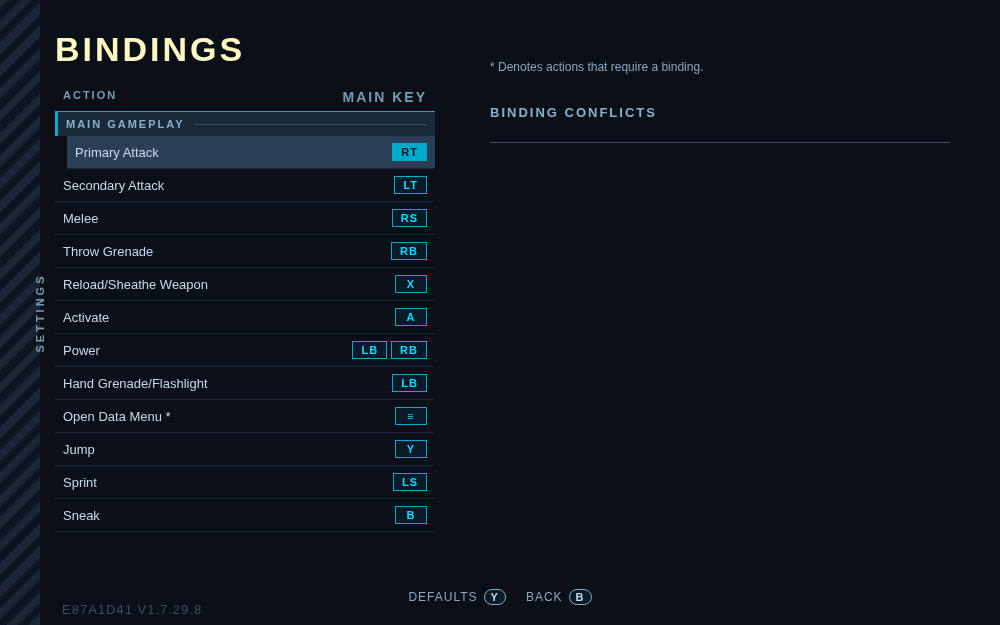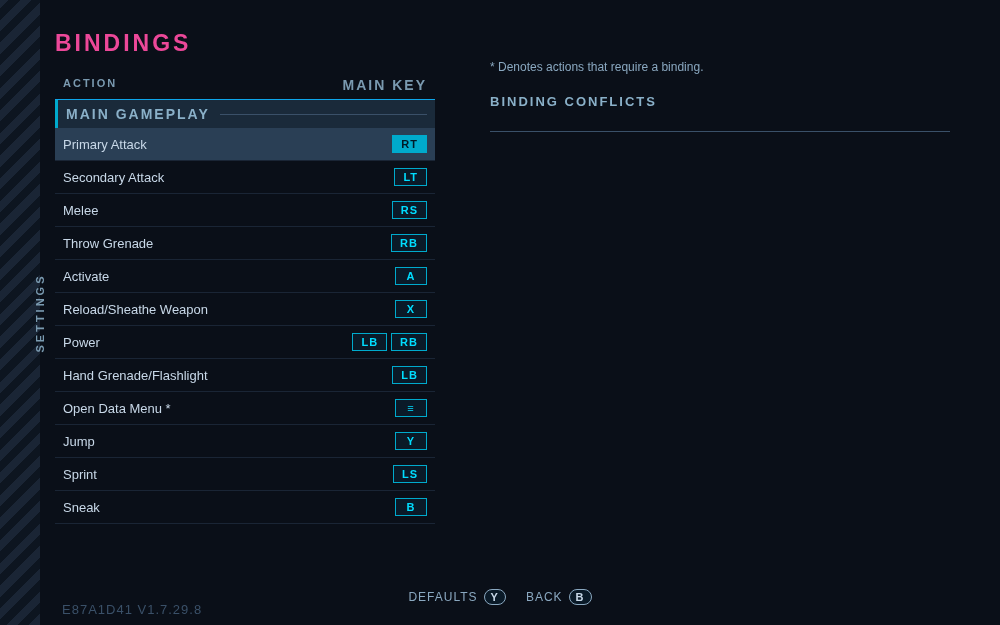--- a/index.html
+++ b/index.html
@@ -45,23 +45,23 @@
     }
 
     .main-content {
       position: absolute;
       left: 55px;
       top: 30px;
       width: 900px;
     }
 
     .page-title {
-      font-size: 23px;
-      font-weight: bold;
-      color: #ec4899;
+      font-size: 34px;
+      font-weight: bold;
+      color: #fef9c3;
       letter-spacing: 3px;
       margin-bottom: 20px;
     }
 
     .bindings-panel {
       width: 380px;
       float: left;
     }
 
     .column-headers {
@@ -82,21 +82,21 @@
     .col-mainkey {
       font-size: 14px;
       letter-spacing: 2px;
       color: #7a9ab0;
       font-weight: bold;
     }
 
     .section-header {
       background: #1a2a3a;
       padding: 6px 8px;
-      font-size: 14px;
+      font-size: 11px;
       letter-spacing: 2px;
       color: #8ab0c8;
       font-weight: bold;
       display: flex;
       align-items: center;
       border-left: 3px solid #00aacc;
     }
 
     .section-header::after {
       content: '';
@@ -110,20 +110,21 @@
       display: flex;
       justify-content: space-between;
       align-items: center;
       padding: 7px 8px;
       border-bottom: 1px solid #1a2535;
       cursor: pointer;
     }
 
     .binding-row.selected {
       background: #2a3f55;
+      margin-left: 12px;
     }
 
     .action-name {
       font-size: 13px;
       color: #c8d8e8;
     }
 
     .keys-container {
       display: flex;
       gap: 4px;
@@ -152,21 +153,21 @@
     .right-panel {
       position: absolute;
       left: 490px;
       top: 60px;
       width: 460px;
     }
 
     .note-text {
       font-size: 12px;
       color: #8aa8c0;
-      margin-bottom: 20px;
+      margin-bottom: 31px;
     }
 
     .conflicts-label {
       font-size: 13px;
       letter-spacing: 2px;
       color: #8ab0c8;
       font-weight: bold;
       padding-bottom: 22px;
       border-bottom: 1px solid #3a5068;
     }
@@ -248,29 +249,29 @@
             <span class="key-badge">RS</span>
           </div>
         </div>
         <div class="binding-row">
           <span class="action-name">Throw Grenade</span>
           <div class="keys-container">
             <span class="key-badge">RB</span>
           </div>
         </div>
         <div class="binding-row">
+          <span class="action-name">Reload/Sheathe Weapon</span>
+          <div class="keys-container">
+            <span class="key-badge">X</span>
+          </div>
+        </div>
+        <div class="binding-row">
           <span class="action-name">Activate</span>
           <div class="keys-container">
             <span class="key-badge">A</span>
-          </div>
-        </div>
-        <div class="binding-row">
-          <span class="action-name">Reload/Sheathe Weapon</span>
-          <div class="keys-container">
-            <span class="key-badge">X</span>
           </div>
         </div>
         <div class="binding-row">
           <span class="action-name">Power</span>
           <div class="keys-container">
             <span class="key-badge">LB</span>
             <span class="key-badge">RB</span>
           </div>
         </div>
         <div class="binding-row">

